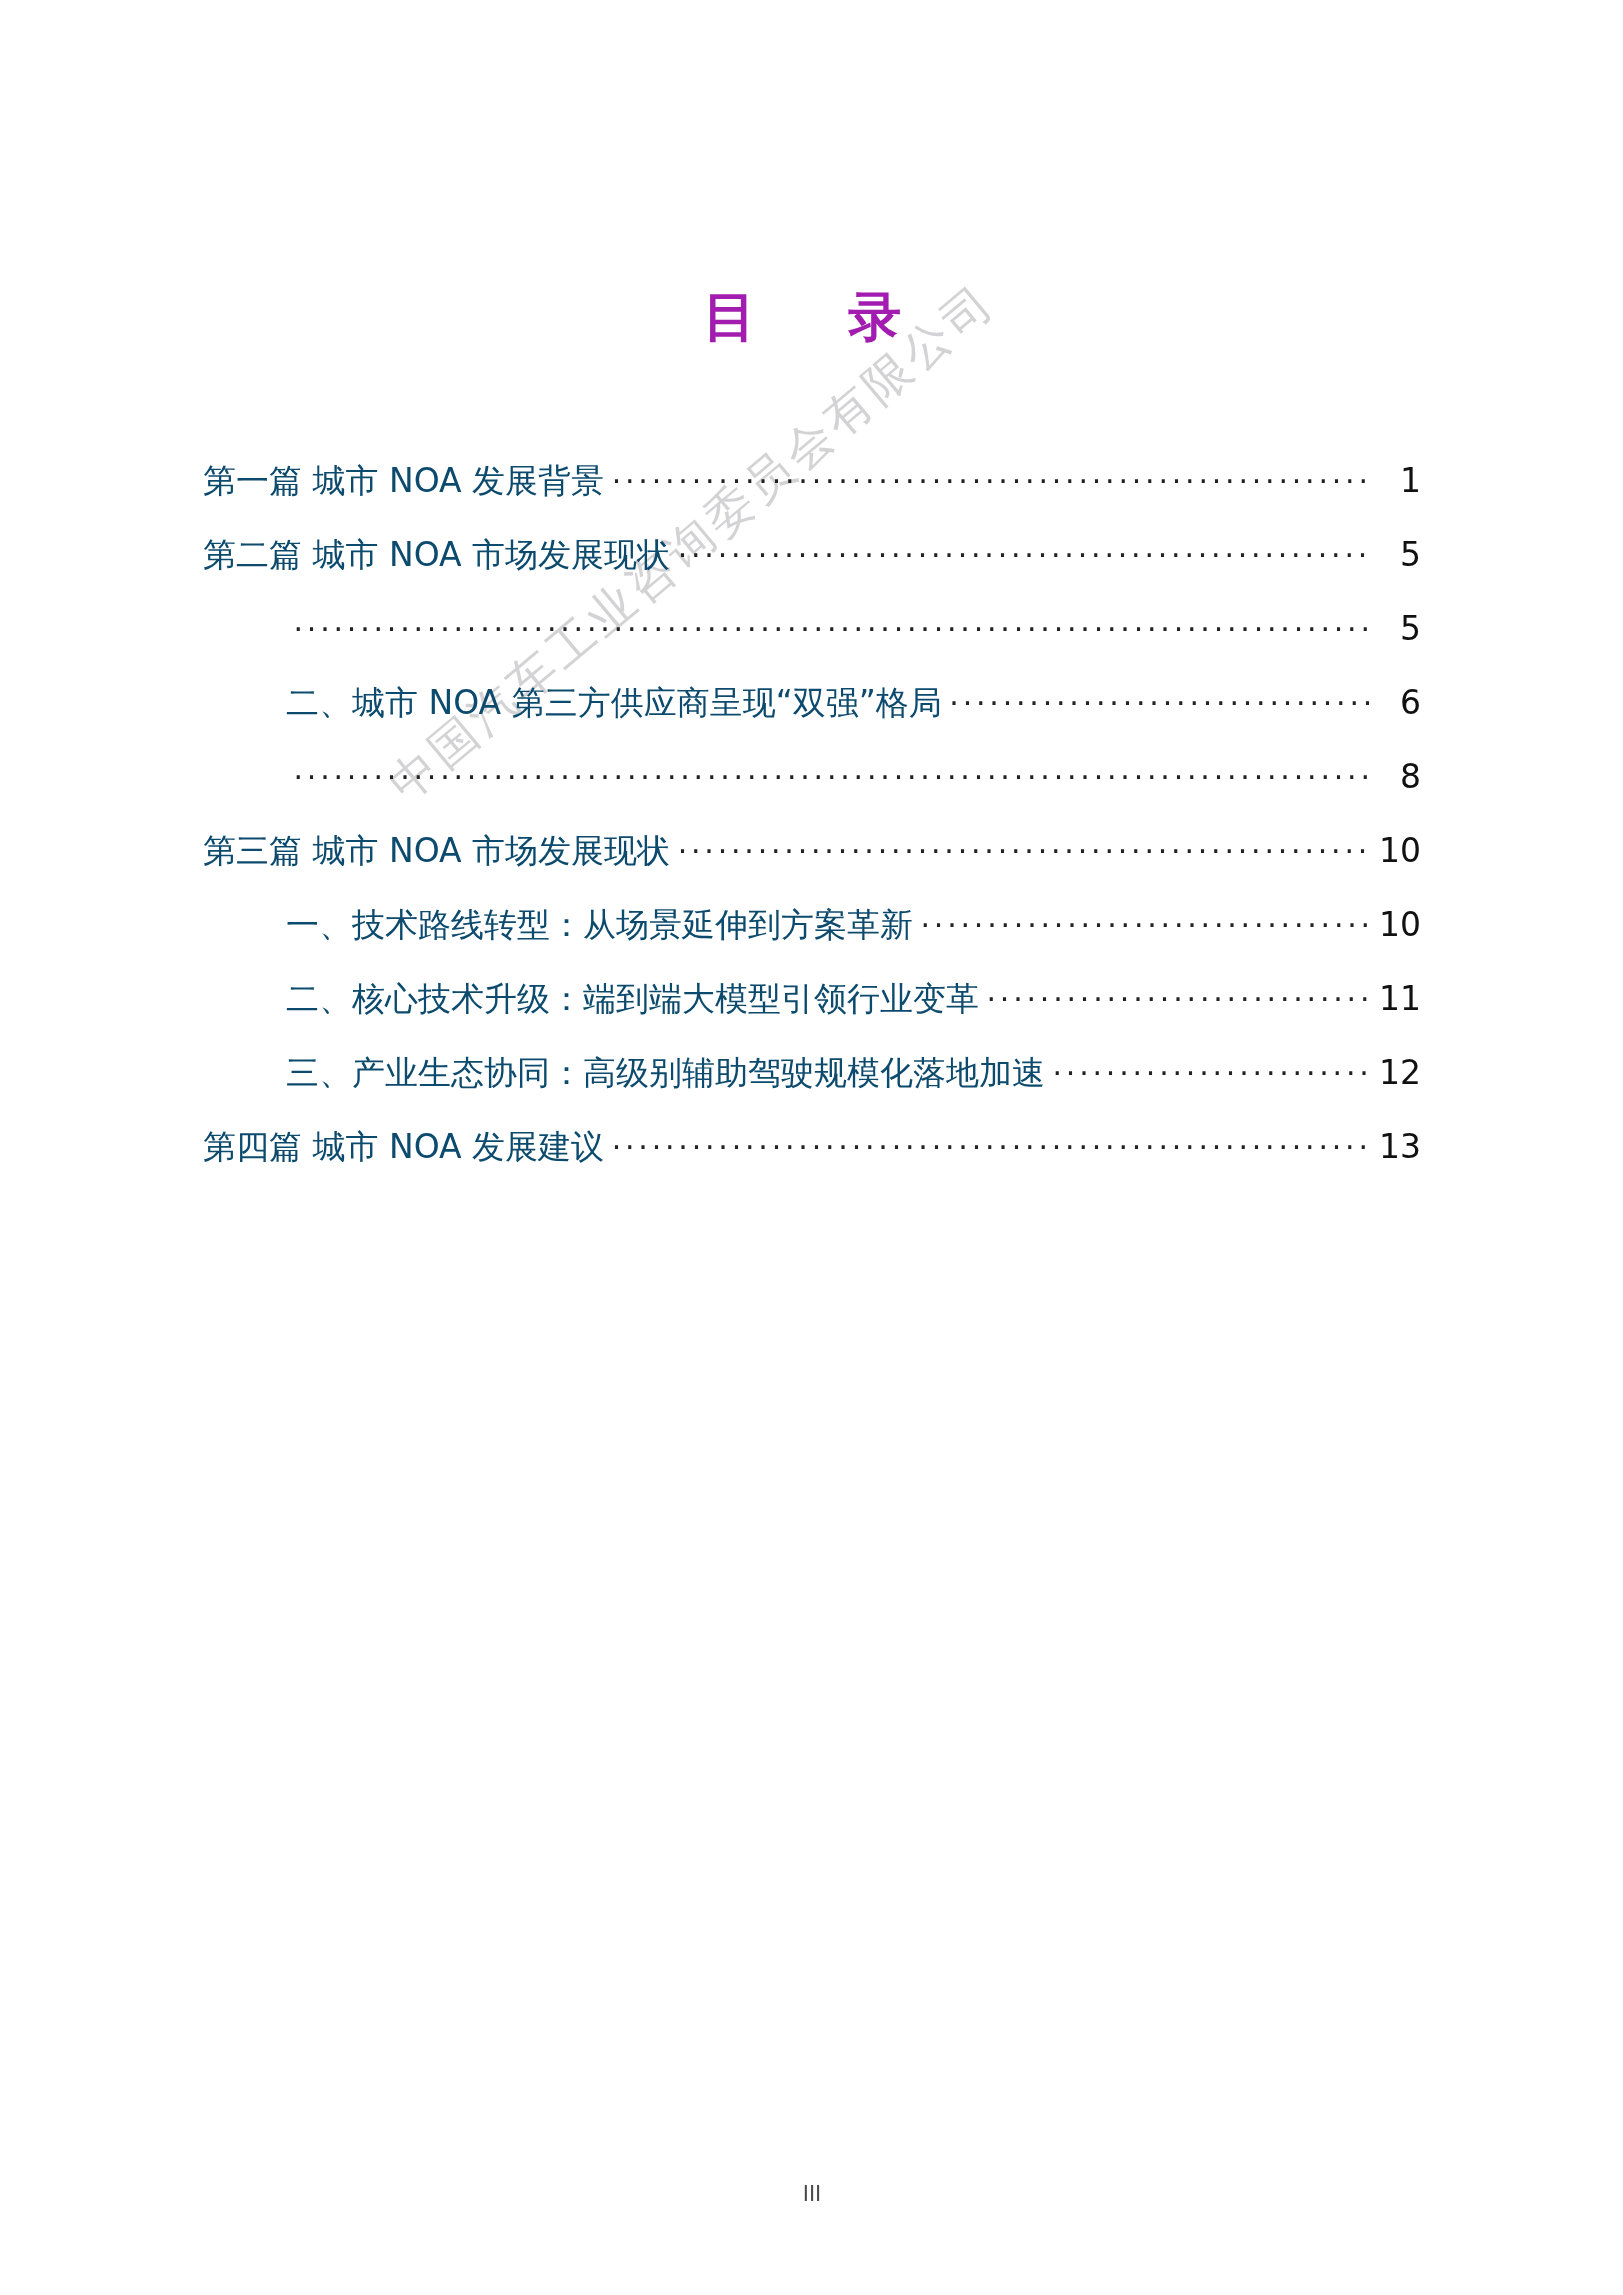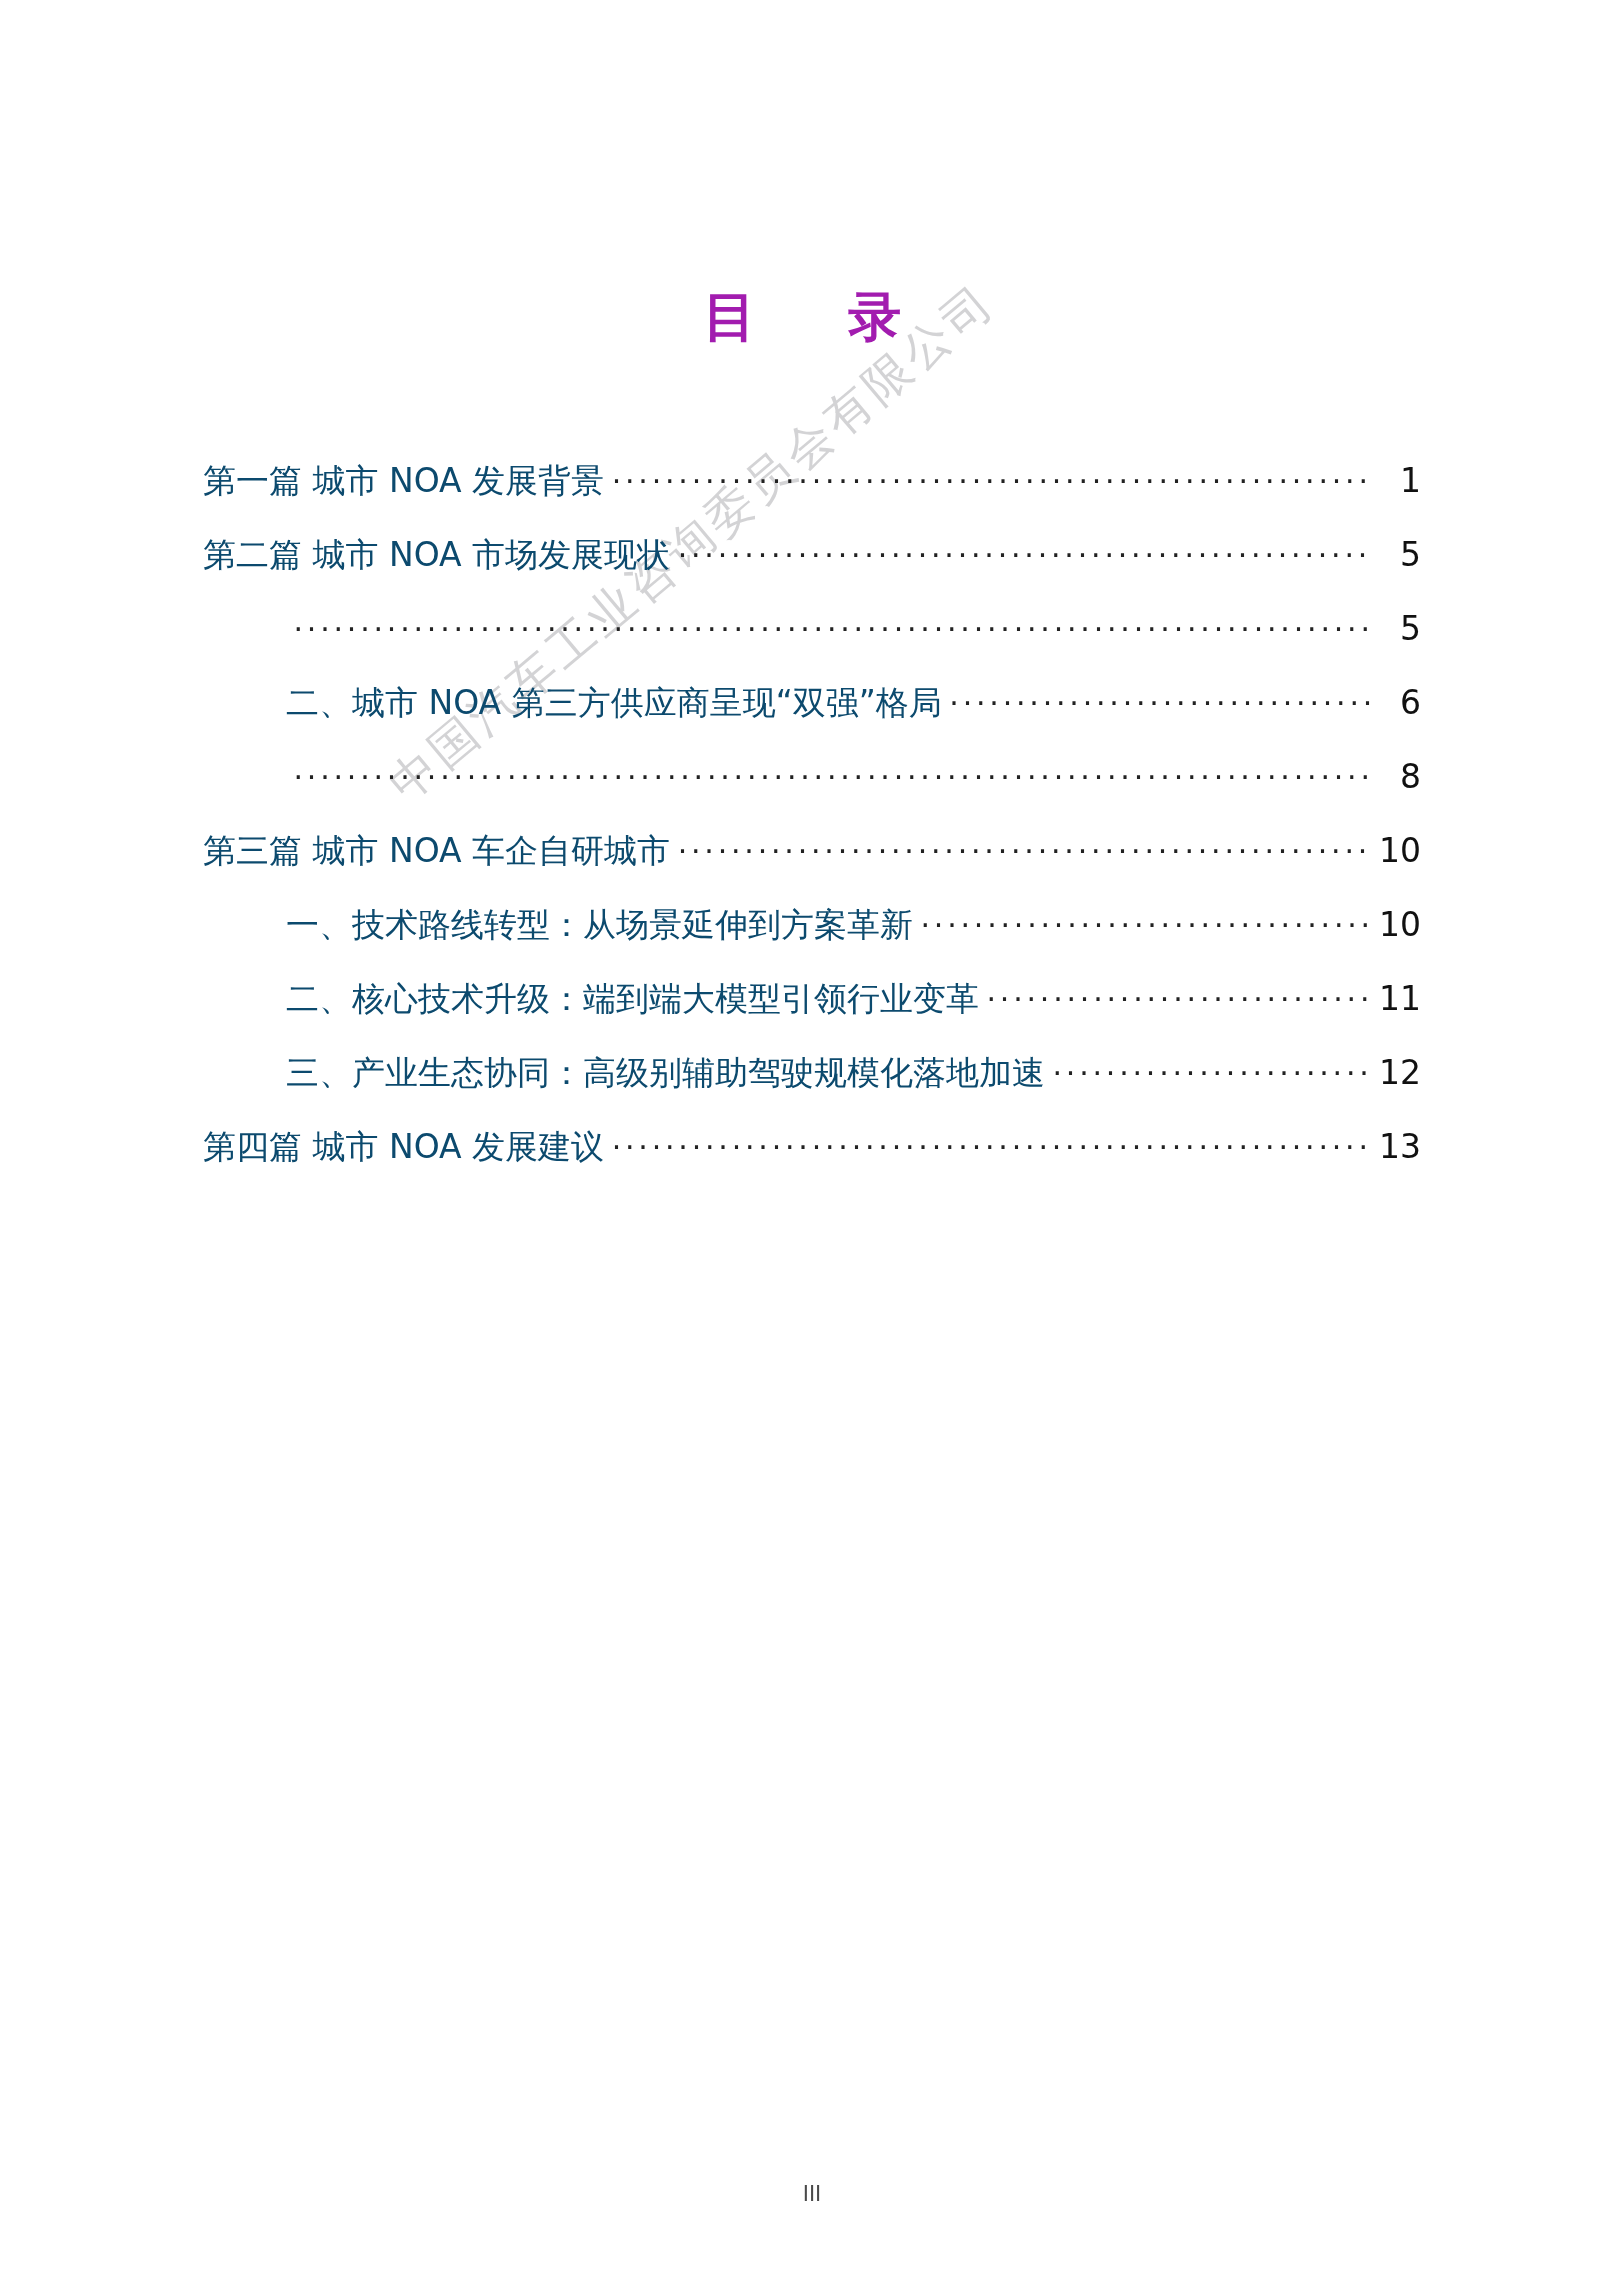--- a/index.html
+++ b/index.html
@@ -149,21 +149,21 @@
       <li class="toc-row level-1">
         <span class="toc-label">二、城市 NOA 第三方供应商呈现“双强”格局</span>
         <span class="toc-dots"></span>
         <span class="toc-page">6</span>
       </li>
       <li class="toc-row level-1">
         <span class="toc-dots"></span>
         <span class="toc-page">8</span>
       </li>
       <li class="toc-row level-0">
-        <span class="toc-label">第三篇  城市 NOA 车企自研城市</span>
+        <span class="toc-label">第三篇  城市 NOA 市场发展现状</span>
         <span class="toc-dots"></span>
         <span class="toc-page">10</span>
       </li>
       <li class="toc-row level-1">
         <span class="toc-label">一、技术路线转型：从场景延伸到方案革新</span>
         <span class="toc-dots"></span>
         <span class="toc-page">10</span>
       </li>
       <li class="toc-row level-1">
         <span class="toc-label">二、核心技术升级：端到端大模型引领行业变革</span>

